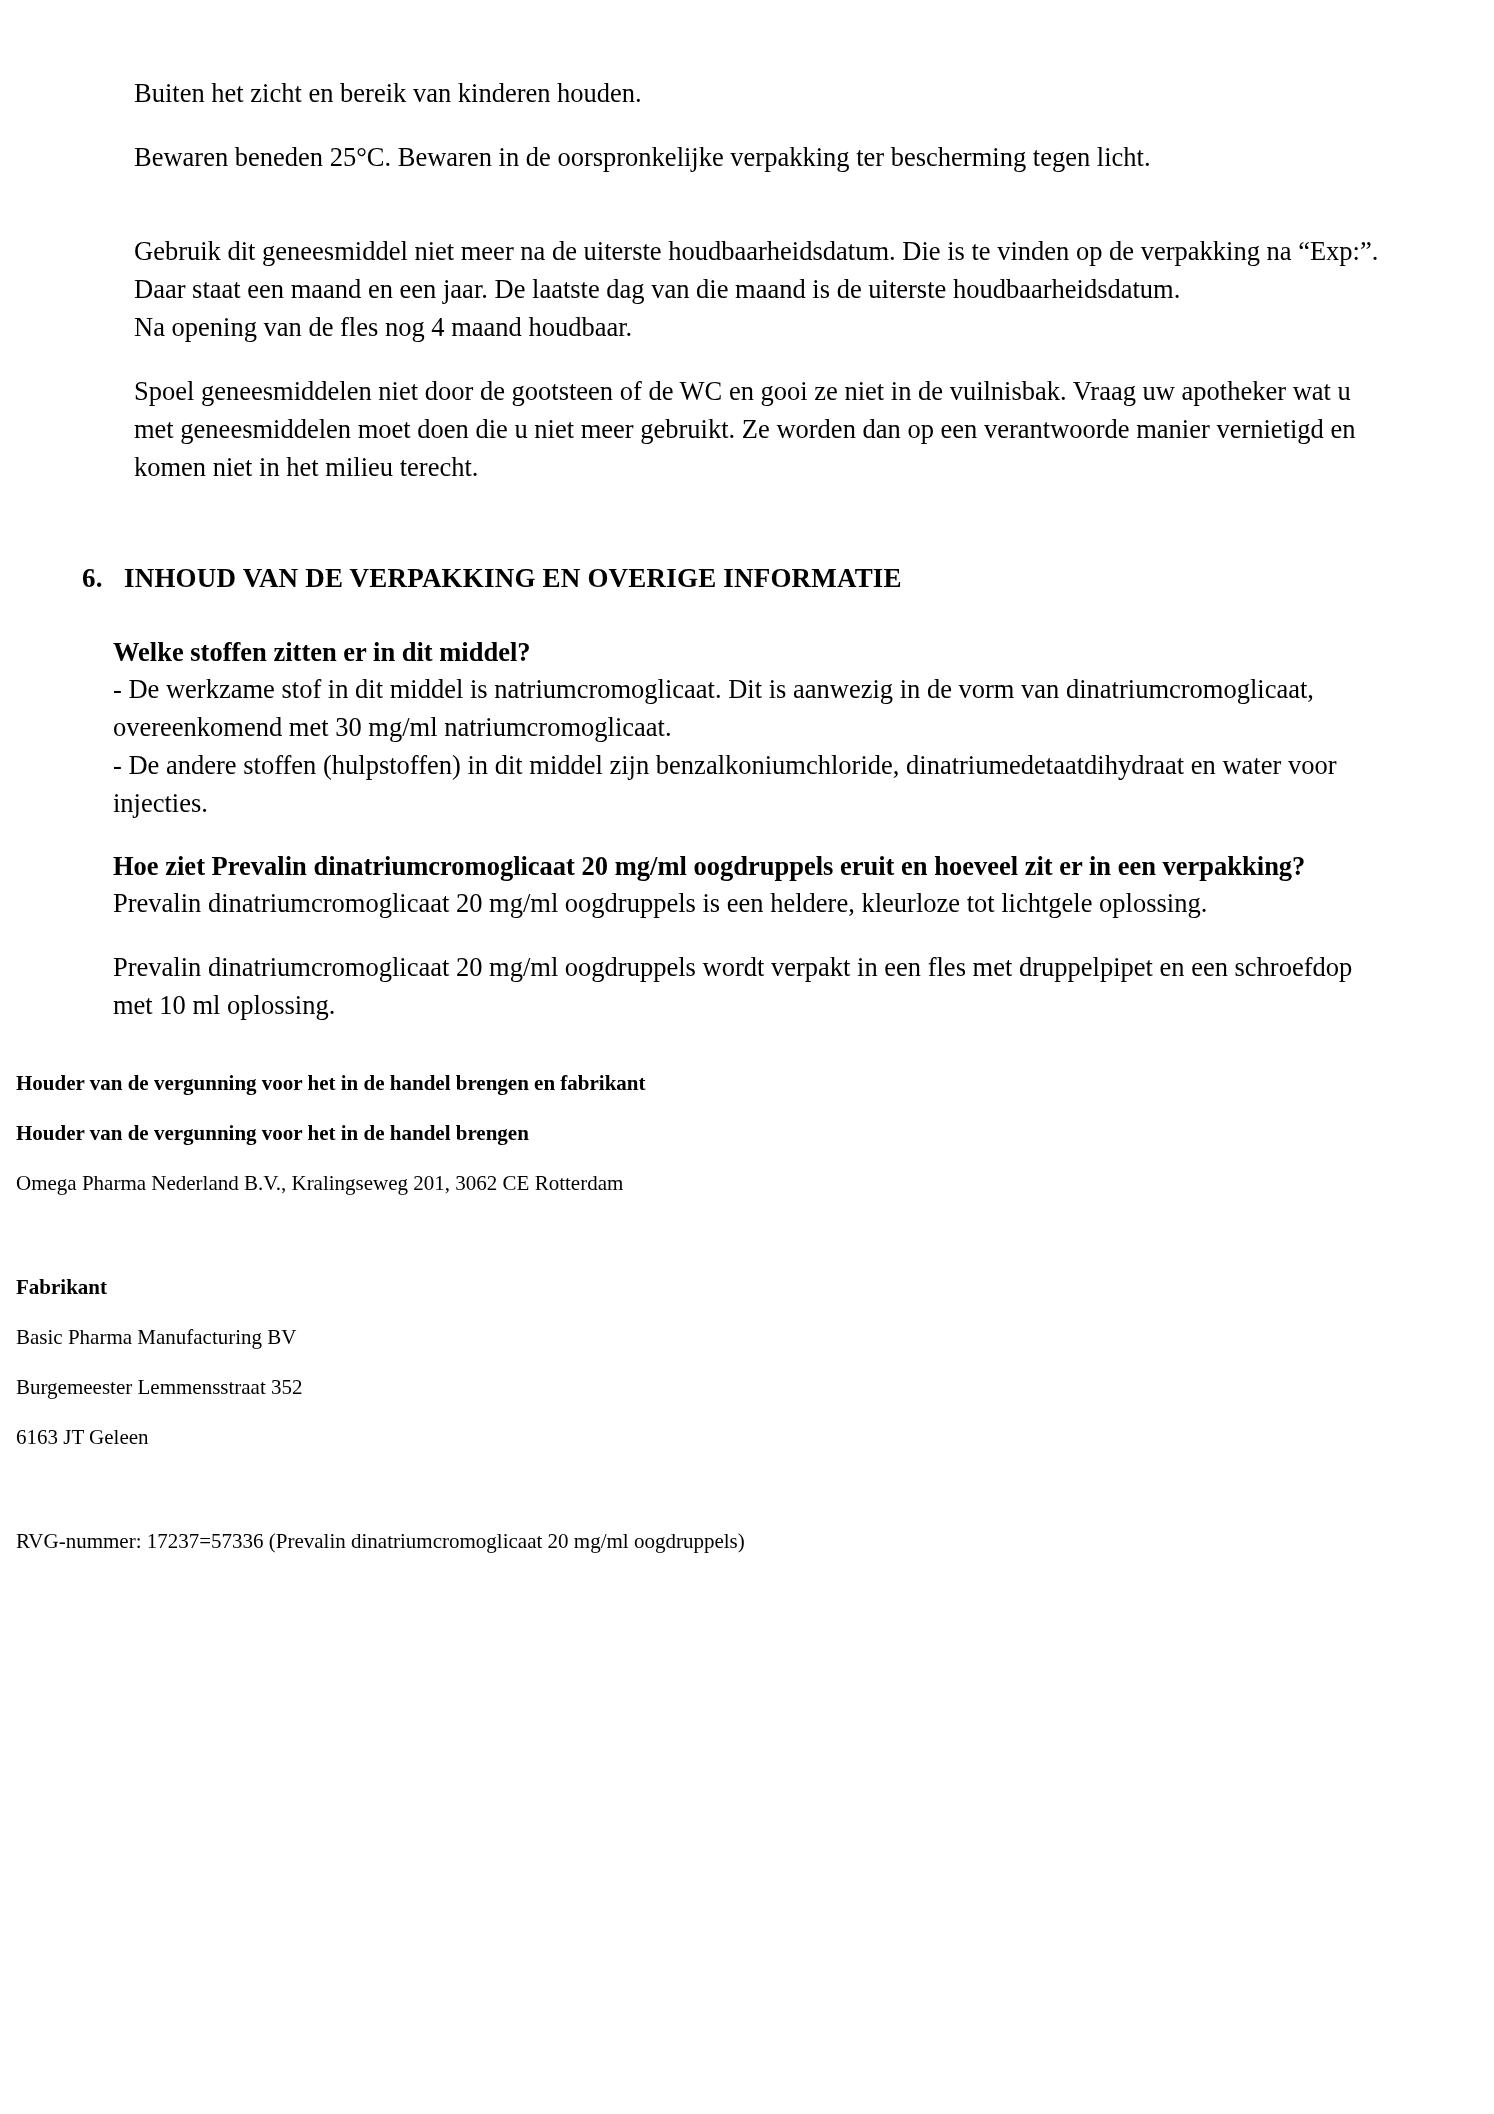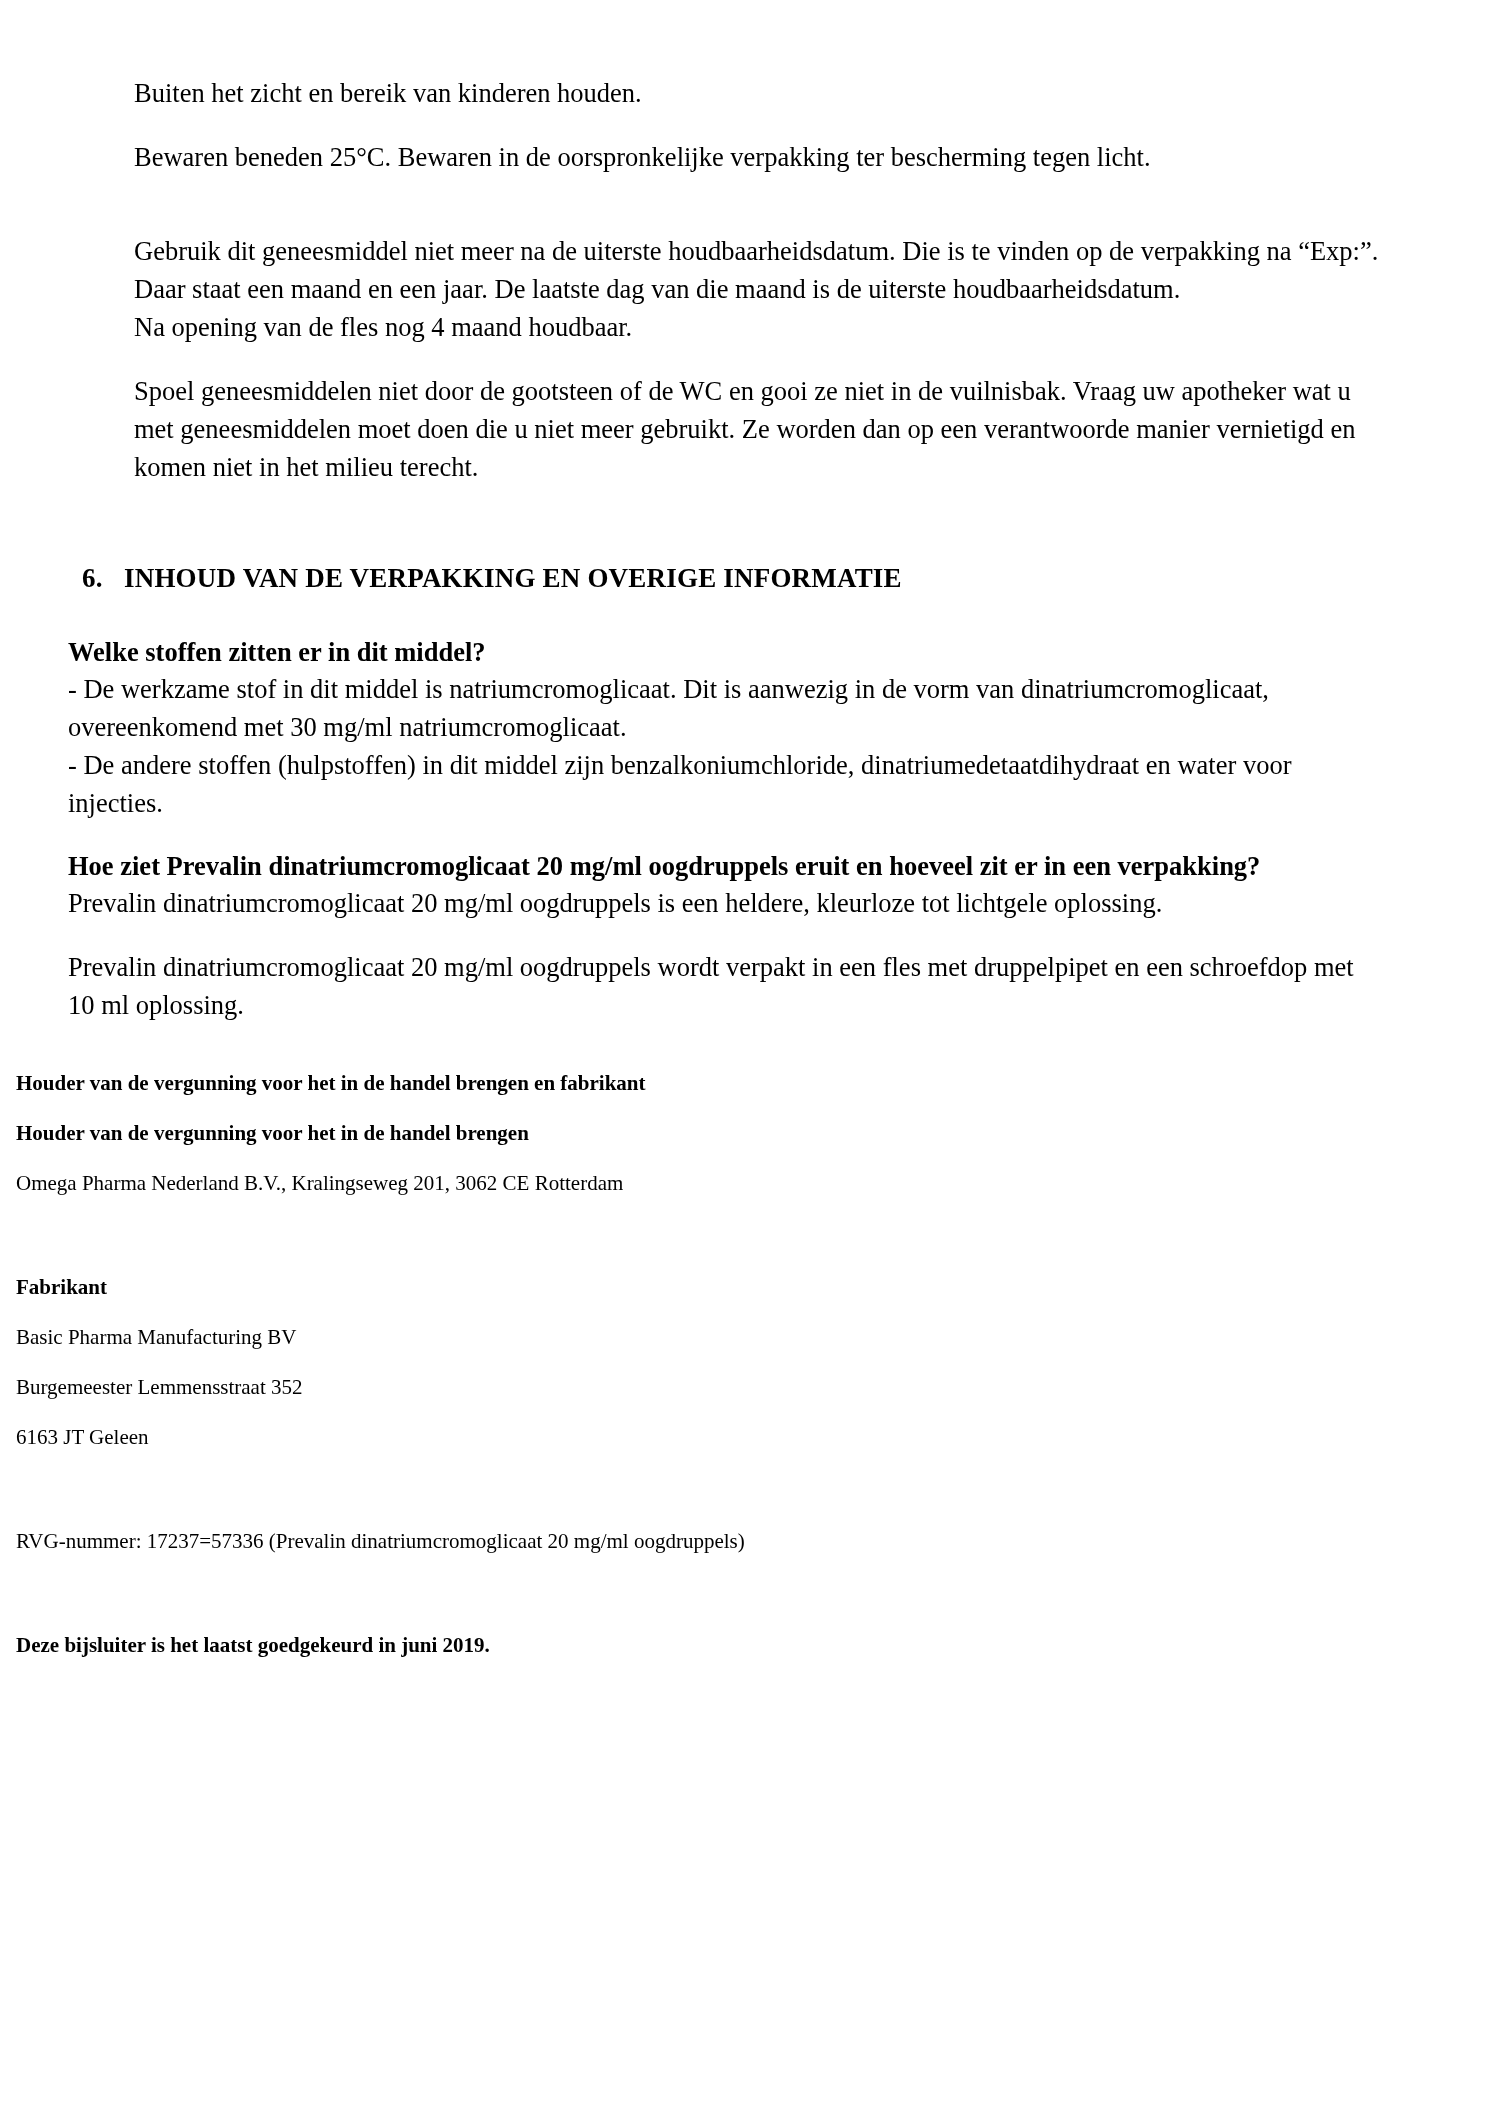--- a/index.html
+++ b/index.html
@@ -34,21 +34,21 @@
     margin: 0;
     padding: 0;
   }
   
   .upper {
     margin-left: 134px;
     margin-right: 109px;
   }
   
   .lower {
-    margin-left: 68px;
+    margin-left: 113px;
     margin-right: 109px;
   }
   .bold {
     font-weight: bold;
   }
   .tight {
     line-height: 36px;
   }
   .gap-s  { height: 26px; }
   .gap-m  { height: 38px; }
@@ -137,16 +137,15 @@
     <p class="addr-line lower">Basic Pharma Manufacturing BV</p>
     <p class="addr-line lower">Burgemeester Lemmensstraat 352</p>
     <p class="addr-line lower">6163 JT Geleen</p>
 
     <div class="gap-m"></div>
 
     <p class="addr-line lower">RVG-nummer: 17237=57336 (Prevalin dinatriumcromoglicaat 20 mg/ml oogdruppels)</p>
 
     <div class="gap-m"></div>
 
-    <p class="addr-line bold lower">Deze bijsluiter is het laatst goedgekeurd in juni 2019.</p>
 
   </div>
 </div>
 
 </body></html>

